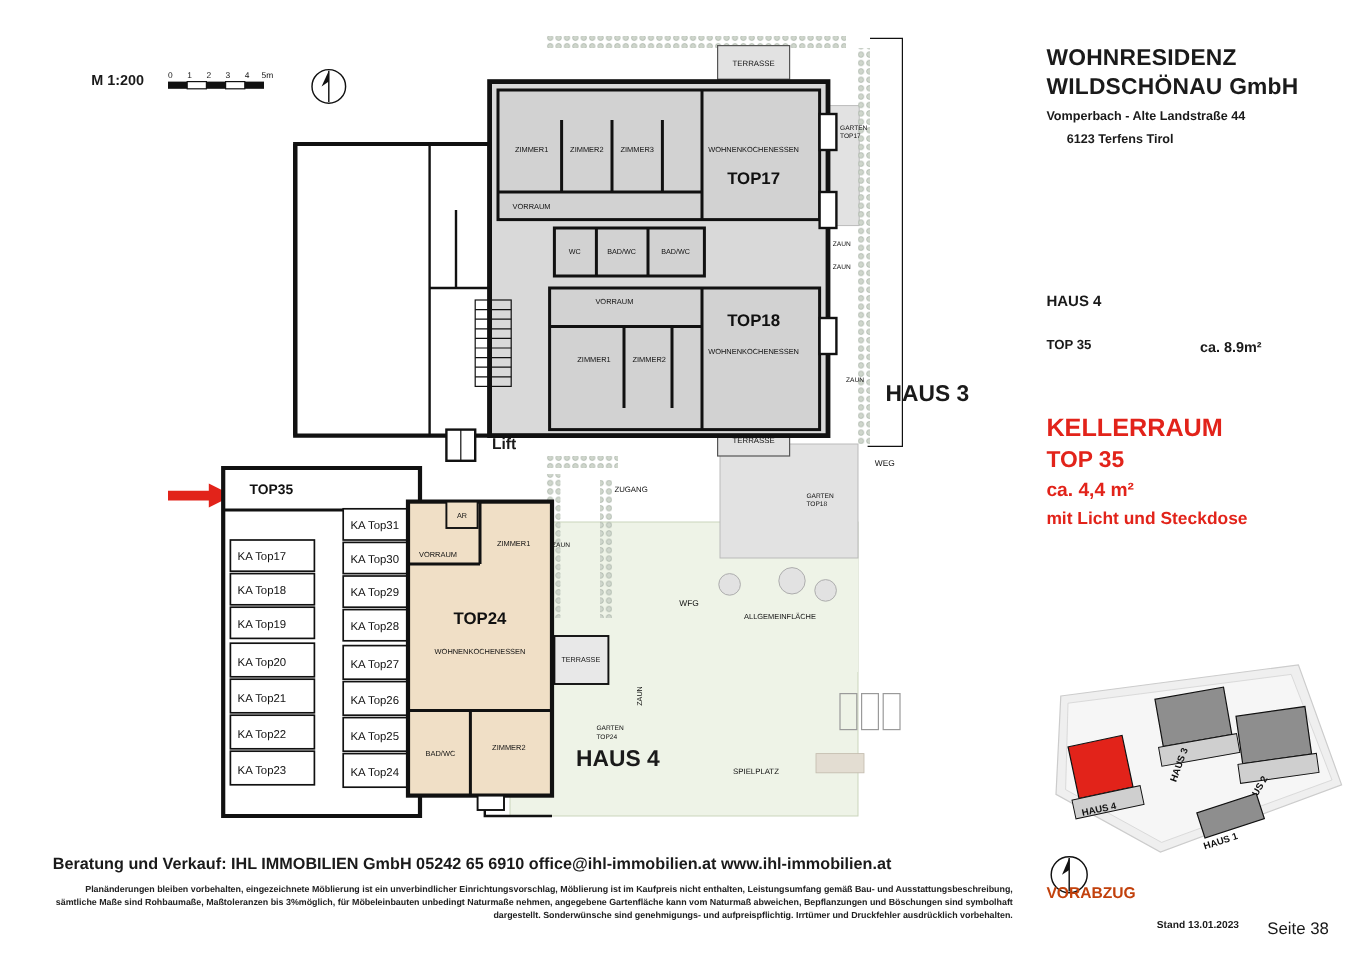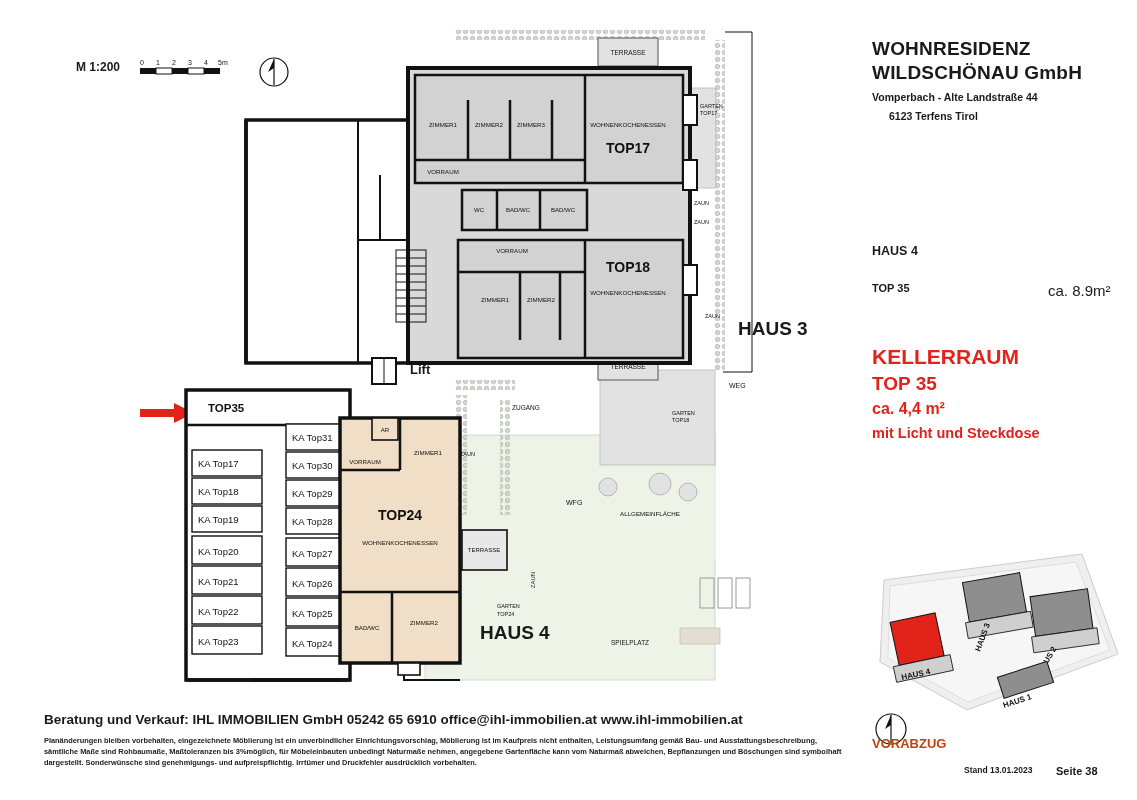--- a/index.html
+++ b/index.html
@@ -12,54 +12,54 @@
 
   
   .panel{position:absolute;left:860px;top:0;width:277px;height:624px;}
   .brand1{position:absolute;left:12px;top:38px;font-size:19px;font-weight:bold;letter-spacing:.2px;}
   .brand2{position:absolute;left:12px;top:62px;font-size:19px;font-weight:bold;letter-spacing:.2px;}
   .addr1{position:absolute;left:12px;top:91px;font-size:10.5px;font-weight:bold;}
   .addr2{position:absolute;left:12px;top:110px;font-size:10.5px;font-weight:bold;padding-left:17px;}
 
   .haus-lbl{position:absolute;left:12px;top:244px;font-size:12.5px;font-weight:bold;}
   .top-lbl{position:absolute;left:12px;top:282px;font-size:11px;font-weight:bold;}
-  .top-area{position:absolute;left:140px;top:282px;font-size:15px;font-weight:normal;margin-left:48px;}
+  .top-area{position:absolute;left:140px;top:282px;font-size:12px;font-weight:bold;}
 
   .red{color:#e2231a;}
   .k1{position:absolute;left:12px;top:345px;font-size:21px;font-weight:bold;}
   .k2{position:absolute;left:12px;top:373px;font-size:19px;font-weight:bold;}
   .k3{position:absolute;left:12px;top:400px;font-size:16px;font-weight:bold;}
   .k4{position:absolute;left:12px;top:425px;font-size:14.5px;font-weight:bold;}
 
   
   .keymap{position:absolute;left:12px;top:542px;width:250px;height:170px;}
   .keymap svg{display:block;}
 
   .compass2{position:absolute;left:14px;top:712px;width:34px;height:34px;}
   .vorabzug{position:absolute;left:12px;top:736px;font-size:13px;font-weight:bold;color:#c2410c;}
   .stand{position:absolute;left:104px;top:765px;font-size:8.5px;font-weight:bold;}
-  .seite{position:absolute;left:196px;top:765px;font-size:11px;font-weight:bold;}
+  .seite{position:absolute;left:196px;top:765px;font-size:14px;font-weight:normal;}
 
   
   .scale-label{position:absolute;left:76px;top:60px;font-size:12px;font-weight:bold;}
   .scalebar{position:absolute;left:140px;top:58px;}
   .compass1{position:absolute;left:258px;top:56px;width:32px;height:32px;}
 
   
   .plan{position:absolute;left:0;top:0;width:860px;height:712px;}
   .plan svg{display:block;}
 
   .haus3{position:absolute;left:738px;top:318px;font-size:19px;font-weight:bold;}
   .haus4{position:absolute;left:480px;top:622px;font-size:19px;font-weight:bold;}
 
   .arrow{position:absolute;left:140px;top:402px;width:56px;height:22px;}
 
   
   .footer-head{position:absolute;left:44px;top:712px;font-size:13.5px;font-weight:bold;}
-  .footer-small{position:absolute;left:44px;top:735px;width:800px;font-size:7.4px;line-height:11px;font-weight:bold;color:#222;}
+  .footer-small{position:absolute;left:44px;top:735px;width:800px;font-size:7.4px;line-height:11px;font-weight:bold;color:#222;text-align:right;}
 </style>
 </head>
 <body>
 
 <div class="page">
 
   <div class="scale-label">M 1:200</div>
   <div class="scalebar">
     <svg width="110" height="24">
       <g font-size="7" font-family="Liberation Sans, sans-serif" fill="#111">

